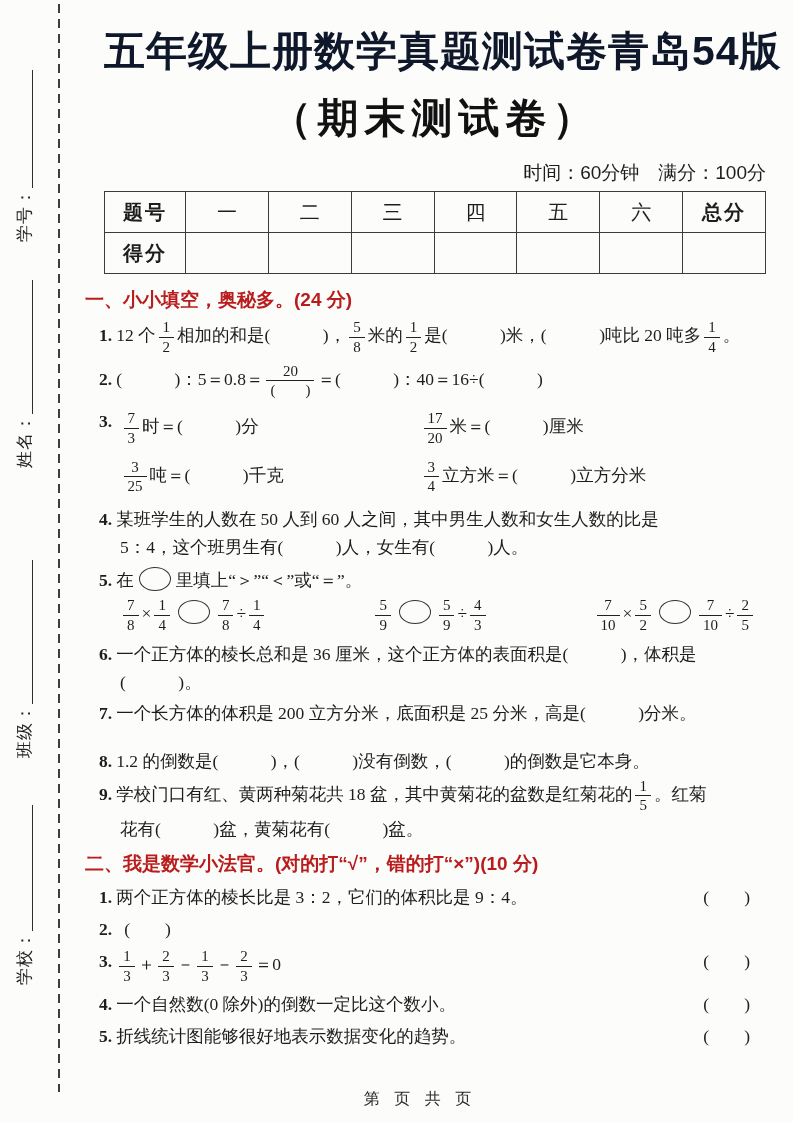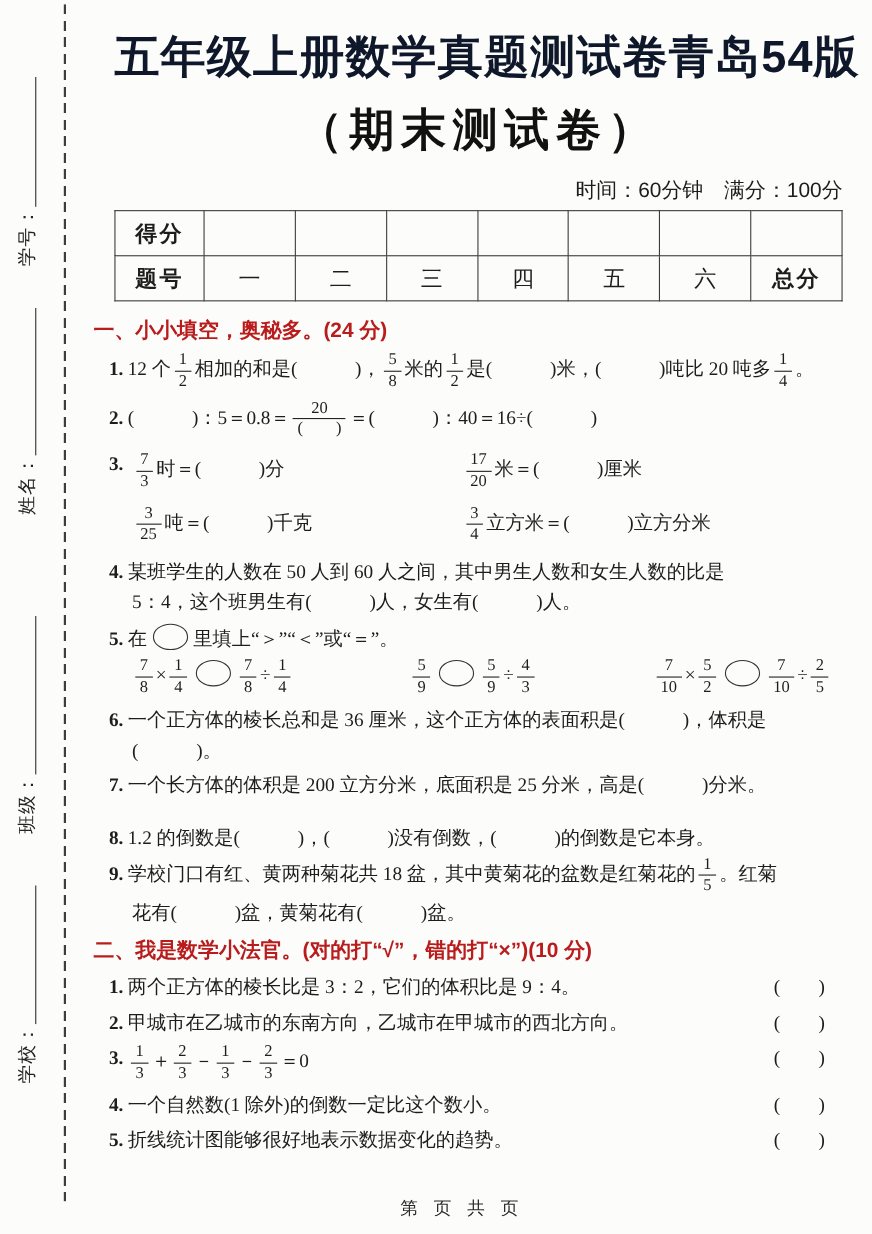--- a/index.html
+++ b/index.html
@@ -100,39 +100,39 @@
           <col>
           <col>
           <col>
           <col>
           <col>
           <col>
           <col>
         </colgroup>
       <tbody>
         <tr>
-          <td class="b">得分</td>
-          <td></td>
-          <td></td>
-          <td></td>
-          <td></td>
-          <td></td>
-          <td></td>
-          <td></td>
-        </tr>
-        <tr>
           <td class="b">题号</td>
           <td>一</td>
           <td>二</td>
           <td>三</td>
           <td>四</td>
           <td>五</td>
           <td>六</td>
           <td class="b">总分</td>
         </tr>
+        <tr>
+          <td class="b">得分</td>
+          <td></td>
+          <td></td>
+          <td></td>
+          <td></td>
+          <td></td>
+          <td></td>
+          <td></td>
+        </tr>
       </tbody>
     </table>
 
     <div class="sech">一、小小填空，奥秘多。(24 分)</div>
 
     <div class="q">
       <span class="qn">1.</span><span class="qb">12 个<span class="frac">
             <span class="fn">1</span>
             <span class="fd">2</span>
           </span>相加的和是(　　　)，<span class="frac">
@@ -243,21 +243,20 @@
 
     <div class="sech sech2">二、我是数学小法官。(对的打“√”，错的打“×”)(10 分)</div>
 
     <div class="jitem">
       <span class="qn">1.</span>
       <span class="qb">两个正方体的棱长比是 3：2，它们的体积比是 9：4。</span>
       <span class="ans">(　　)</span>
     </div>
     <div class="jitem">
       <span class="qn">2.</span>
-      <span class="qb">甲城市在乙城市的东南方向，乙城市在甲城市的西北方向。</span>
       <span class="ans">(　　)</span>
     </div>
     <div class="jitem">
       <span class="qn">3.</span>
       <span class="qb"><span class="frac">
             <span class="fn">1</span>
             <span class="fd">3</span>
           </span>＋<span class="frac">
             <span class="fn">2</span>
             <span class="fd">3</span>
@@ -265,21 +264,21 @@
             <span class="fn">1</span>
             <span class="fd">3</span>
           </span>－<span class="frac">
             <span class="fn">2</span>
             <span class="fd">3</span>
           </span>＝0</span>
       <span class="ans">(　　)</span>
     </div>
     <div class="jitem">
       <span class="qn">4.</span>
-      <span class="qb">一个自然数(1 除外)的倒数一定比这个数小。</span>
+      <span class="qb">一个自然数(0 除外)的倒数一定比这个数小。</span>
       <span class="ans">(　　)</span>
     </div>
     <div class="jitem">
       <span class="qn">5.</span>
       <span class="qb">折线统计图能够很好地表示数据变化的趋势。</span>
       <span class="ans">(　　)</span>
     </div>
   </div>
 
   <div class="footer">第 页 共 页</div>

